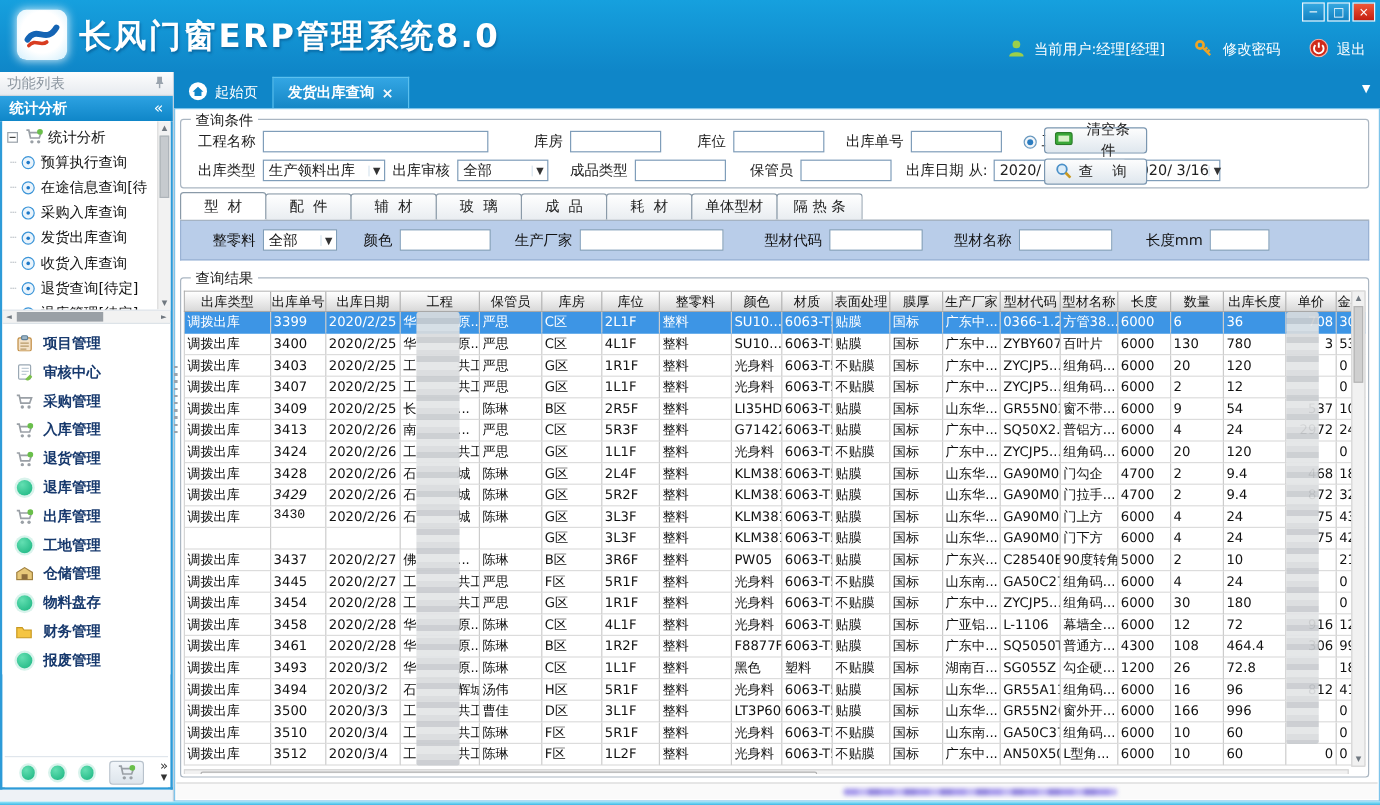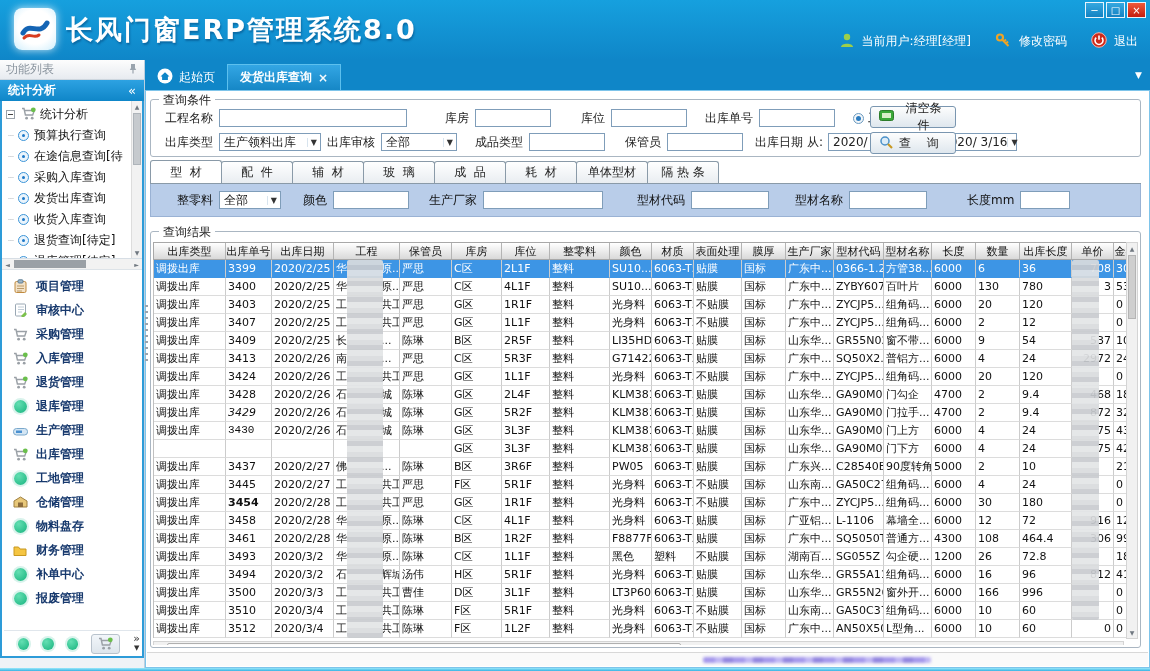--- a/index.html
+++ b/index.html
@@ -280,29 +280,20 @@
             <span>退货管理</span>
           </div>
           <div class="menu-item">
             <span class="mico">
               <span class="dotc"></span>
             </span>
             <span>退库管理</span>
           </div>
           <div class="menu-item">
             <span class="mico">
-              <svg width="15" height="11" viewBox="0 0 15 11">
-                <rect x="0.5" y="3.5" width="14" height="6.5" rx="3" fill="#d4e6f4" stroke="#7aa8cc"></rect>
-                <rect x="3" y="5.5" width="6" height="2.5" fill="#4a90d0"></rect>
-              </svg>
-            </span>
-            <span>生产管理</span>
-          </div>
-          <div class="menu-item">
-            <span class="mico">
               <svg width="15" height="13" viewBox="0 0 15 13">
                 <path d="M1 1.5h2l1.4 6.5h7.3l1.6-4.5H4" fill="none" stroke="#9aa0a6" stroke-width="1.4"></path>
                 <circle cx="5.6" cy="11.2" r="1.4" fill="#9aa0a6"></circle>
                 <circle cx="11.2" cy="11.2" r="1.4" fill="#9aa0a6"></circle>
                 <circle cx="12.3" cy="2.8" r="2.4" fill="#6abf4b"></circle>
               </svg>
             </span>
             <span>出库管理</span>
           </div>
           <div class="menu-item">
@@ -326,26 +317,20 @@
             </span>
             <span>物料盘存</span>
           </div>
           <div class="menu-item">
             <span class="mico">
               <svg width="14" height="11" viewBox="0 0 14 11">
                 <path d="M1 2 h4.5 l1.5 2 H13 v6.5 H1 Z" fill="#f5c542" stroke="#c89820"></path>
               </svg>
             </span>
             <span>财务管理</span>
-          </div>
-          <div class="menu-item">
-            <span class="mico">
-              <span class="dotc"></span>
-            </span>
-            <span>补单中心</span>
           </div>
           <div class="menu-item">
             <span class="mico">
               <span class="dotc"></span>
             </span>
             <span>报废管理</span>
           </div>
         </div>
       <div class="side-footer">
         <span class="dotc"></span>
@@ -459,21 +444,21 @@
             <span class="arr">▼</span>
           </span>
         <span style="margin-left:22px;">颜色</span>
         <input class="tin" style="width: 76px; margin-left: 6px;">
         <span style="margin-left:20px;">生产厂家</span>
         <input class="tin" style="width: 120px; margin-left: 6px;">
         <span style="margin-left:34px;">型材代码</span>
         <input class="tin" style="width: 78px; margin-left: 6px;">
         <span style="margin-left:26px;">型材名称</span>
         <input class="tin" style="width: 78px; margin-left: 6px;">
-        <span style="margin-left:40px;">长度mm</span>
+        <span style="margin-left:28px;">长度mm</span>
         <input class="tin" style="width: 50px; margin-left: 6px;">
       </div>
 
       <div class="gbox rbox">
         <span class="legend">查询结果</span>
         <div class="grid">
           <div class="ghead" id="gridHead">
               <div class="hcell" style="width: 72px;">出库类型</div>
               <div class="hcell" style="width: 46px;">出库单号</div>
               <div class="hcell" style="width: 62px;">出库日期</div>
@@ -777,21 +762,21 @@
                 <div class="gcell" style="width: 50px;">GA50C27</div>
                 <div class="gcell" style="width: 48px;">组角码...</div>
                 <div class="gcell" style="width: 44px;">6000</div>
                 <div class="gcell" style="width: 44px;">4</div>
                 <div class="gcell" style="width: 52px;">24</div>
                 <div class="gcell price" style="width: 42px;"></div>
                 <div class="gcell" style="width: 24px;">0</div>
               </div>
               <div class="grow">
                 <div class="gcell" style="width: 72px;">调拨出库</div>
-                <div class="gcell" style="width: 46px; font-weight: bold;">3454</div>
+                <div class="gcell" style="width: 46px;">3454</div>
                 <div class="gcell" style="width: 62px;">2020/2/28</div>
                 <div class="gcell" style="width: 66px;"><span>工</span><span class="projgap"></span><span>共工程</span></div>
                 <div class="gcell" style="width: 52px;">严思</div>
                 <div class="gcell" style="width: 50px;">G区</div>
                 <div class="gcell" style="width: 48px;">1R1F</div>
                 <div class="gcell" style="width: 60px;">整料</div>
                 <div class="gcell" style="width: 42px;">光身料</div>
                 <div class="gcell" style="width: 42px;">6063-T5</div>
                 <div class="gcell" style="width: 48px;">不贴膜</div>
                 <div class="gcell" style="width: 44px;">国标</div>

